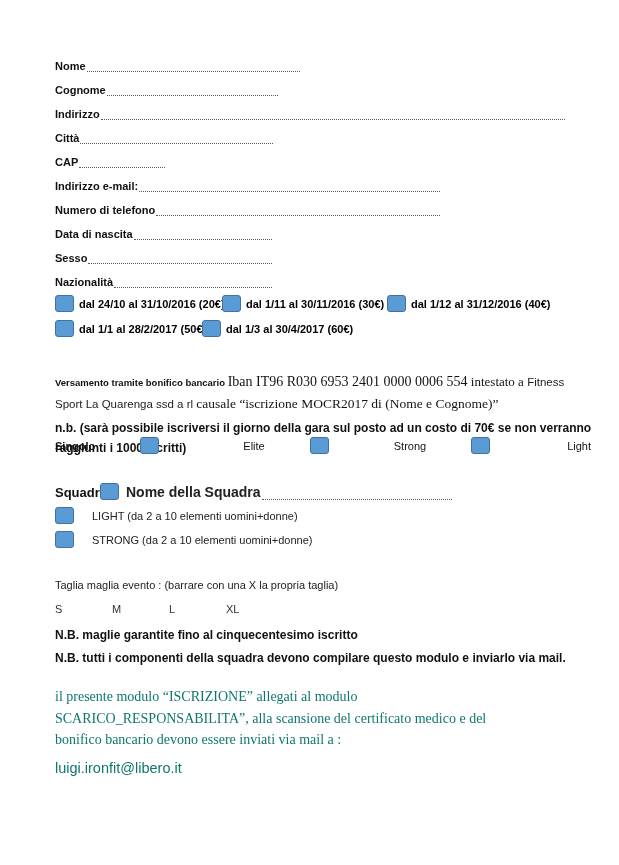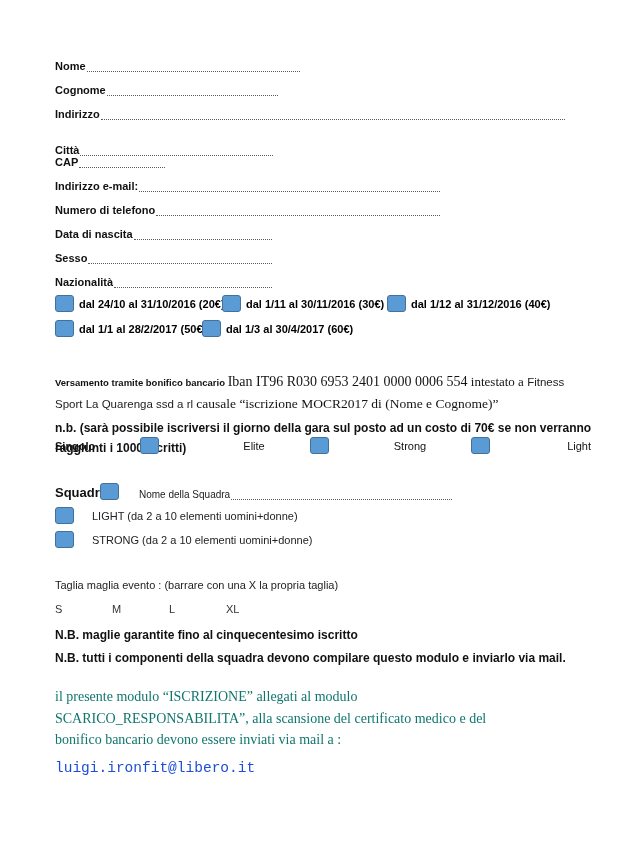--- a/index.html
+++ b/index.html
@@ -6,21 +6,21 @@
   .page{
     position:relative;width:619px;height:793px;background:#ffffff;overflow:hidden;
     font-family:"Liberation Sans",sans-serif;color:#1f1f1f;
   }
   .abs{position:absolute;left:55px;}
   
   .frow{display:flex;align-items:flex-end;height:15px;}
   .flabel{font-weight:bold;font-size:11px;white-space:nowrap;color:#111;}
   .dotline{flex:1;height:11px;border-bottom:1.6px dotted #5a5a5a;margin-left:1px;}
   .w-nome{width:245px;} .w-cognome{width:223px;} .w-indirizzo{width:510px;}
-  .w-citta{width:218px;margin-top:12px;} .w-cap{width:110px;} .w-email{width:385px;}
+  .w-citta{width:218px;} .w-cap{width:110px;} .w-email{width:385px;}
   .w-telefono{width:385px;} .w-nascita{width:217px;} .w-sesso{width:217px;} .w-nazionalita{width:217px;}
   
   .cb{width:17px;height:15px;background:#5b9bd5;border:1px solid #41719c;border-radius:3px;display:inline-block;flex:0 0 auto;}
   
   .prow{display:flex;align-items:center;}
   .pitem{display:flex;align-items:center;}
   .pitem .ptext{font-weight:bold;font-size:11px;margin-left:5px;white-space:nowrap;color:#000;}
   .pc1{width:167px;} .pc2{width:165px;} .pc4{width:147px;}
   
   .pay{width:560px;line-height:20px;}
@@ -31,31 +31,31 @@
   .pay-causale{font-family:"Liberation Serif",serif;font-size:13.5px;color:#141414;}
   .pay-note{font-weight:bold;font-size:12px;color:#111;margin-top:4px;}
   
   .catrow{display:flex;align-items:center;font-size:11px;gap:32px;}
   .cat-lbl{white-space:nowrap;color:#111;margin-right:13px;}
   .cat-bold{font-weight:bold;}
   .g1{margin-left:52px;} .g2{margin-left:33px;} .g3{margin-left:45px;text-align:center;}
   
   .sqrow{display:flex;align-items:flex-end;width:397px;}
   .sq-lbl{font-weight:bold;font-size:13px;width:45px;color:#111;}
-  .sq-name{font-size:10px;margin-left:20px;white-space:nowrap;color:#222;}
+  .sq-name{font-size:14px;margin-left:7px;white-space:nowrap;color:#222;font-weight:bold;}
   .teamrow{display:flex;align-items:center;}
   .team-lbl{font-size:11px;margin-left:18px;color:#222;}
   
   .shirt-title{font-size:11px;color:#222;}
   .sizerow{display:flex;font-size:11px;color:#333;}
   .size{width:57px;}
   .nb{font-weight:bold;font-size:12px;color:#111;text-align:right;}
   
   .footer-text{font-family:"Liberation Serif",serif;font-size:14px;line-height:21.5px;color:#0f766e;width:520px;}
-  .footer-email{font-family:Liberation Mono, monospace;font-size:14.5px;color:#1d4ed8;}
+  .footer-email{font-family:Liberation Sans, sans-serif;font-size:14.5px;color:#0f766e;}
 </style>
 </head>
 <body>
 
 <div class="page">
 
   <div class="abs frow w-nome" style="top:57px">
     <span class="flabel">Nome</span>
     <span class="dotline"></span>
   </div>

